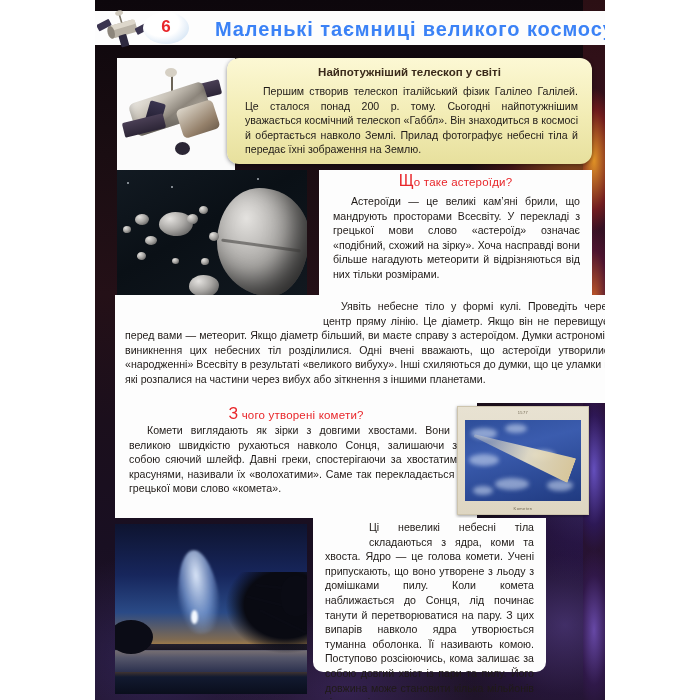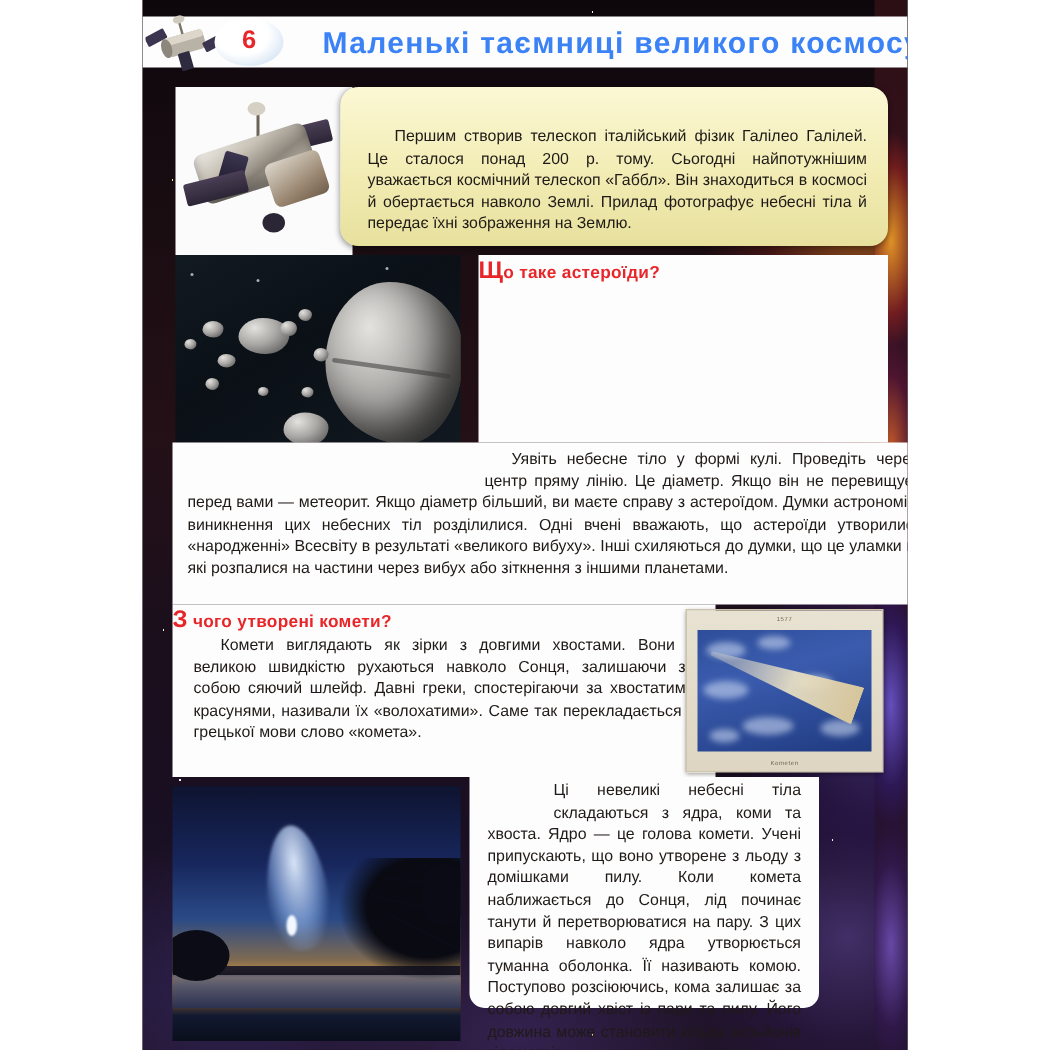--- a/index.html
+++ b/index.html
@@ -143,21 +143,21 @@
   .yellow-box{position:absolute;left:132px;top:58px;width:365px;height:106px;border-radius:12px;
     background:linear-gradient(180deg,#fcf8d4 0%,#f2ecb4 55%,#e7e09d 100%);
     box-shadow:0 1px 4px rgba(0,0,0,.45);}
   .white-box{position:absolute;background:#fdfdfd;}
 
   .box-ast{left:224px;top:170px;width:273px;height:125px;}
   .box-mid{left:20px;top:295px;width:537px;height:108px;}
   .box-com{left:20px;top:403px;width:362px;height:115px;}
   .box-com2{left:218px;top:518px;width:233px;height:154px;border-radius:0 0 10px 10px;}
 
-  .h-red{color:#e8262a;font-weight:bold;text-align:left;font-size:11.5px;letter-spacing:.2px;}
+  .h-red{color:#e8262a;font-weight:normal;text-align:center;font-size:11.5px;letter-spacing:.2px;}
   .h-red .cap{font-size:16px;line-height:0;}
   .h-dark{color:#3a2a1a;font-weight:bold;text-align:center;font-size:11.5px;}
 
   .body-txt{color:#1f1a17;font-size:10.6px;line-height:14.6px;text-align:justify;
     text-justify:inter-word;}
   .ind{text-indent:18px;}
 
   .yellow-box .h-dark{position:absolute;left:0;right:0;top:8px;}
   .yellow-box .body-txt{position:absolute;left:18px;right:14px;top:26px;}
 
@@ -206,20 +206,21 @@
       <div class="dish"></div>
     <div class="panel p2"></div>
     <div class="tube"></div>
     <div class="tube2"></div>
     <div class="panel p3"></div>
     <div class="panel p1"></div>
     <div class="dish2"></div>
   </div>
 
   <div class="yellow-box">
+    <div class="h-dark">Найпотужніший телескоп у світі</div>
     <div class="body-txt ind">Першим створив телескоп італійський фізик Галілео Галілей. Це сталося понад 200 р. тому. Сьогодні найпотужнішим уважається космічний телескоп «Габбл». Він знаходиться в космосі й обертається навколо Землі. Прилад фотографує небесні тіла й передає їхні зображення на Землю.</div>
   </div>
 
   <div class="pic pic-ast">
     <div class="sp" style="left:10px;top:12px"></div>
     <div class="sp" style="left:54px;top:16px"></div>
     <div class="sp" style="left:140px;top:8px"></div>
     <div class="rock rock-main"></div>
     <div class="rock r2"></div>
       <div class="rock r3"></div>
@@ -229,20 +230,21 @@
       <div class="rock r7"></div>
     <div class="rock r8"></div>
       <div class="rock r9"></div>
       <div class="rock r10"></div>
     <div class="rock r11"></div>
       <div class="rock r12"></div>
   </div>
 
   <div class="white-box box-ast">
     <div class="h-red"><span class="cap">Щ</span><span>о таке астероїди?</span></div>
+    <div class="body-txt ind">Астероїди — це великі кам’яні брили, що мандрують просторами Всесвіту. У перекладі з грецької мови слово «астероїд» означає «подібний, схожий на зірку». Хоча насправді вони більше нагадують метеорити й відрізняються від них тільки розмірами.</div>
   </div>
 
   <div class="white-box box-mid">
     <div class="body-txt ind"><span class="shape"></span><span>Уявіть небесне тіло у формі кулі. Проведіть через його центр пряму лінію. Це діаметр. Якщо він не перевищує 30 м, перед вами — метеорит. Якщо діаметр більший, ви маєте справу з астероїдом. Думки астрономів щодо виникнення цих небесних тіл розділилися. Одні вчені вважають, що астероїди утворилися при «народженні» Всесвіту в результаті «великого вибуху». Інші схиляються до думки, що це уламки планет, які розпалися на частини через вибух або зіткнення з іншими планетами.</span></div>
   </div>
 
   <div class="white-box box-com">
     <div class="h-red"><span class="cap">З</span><span> чого утворені комети?</span></div>
     <div class="body-txt ind">Комети виглядають як зірки з довгими хвостами. Вони з великою швидкістю рухаються навколо Сонця, залишаючи за собою сяючий шлейф. Давні греки, спостерігаючи за хвостатими красунями, називали їх «волохатими». Саме так перекладається з грецької мови слово «комета».</div>
   </div>

